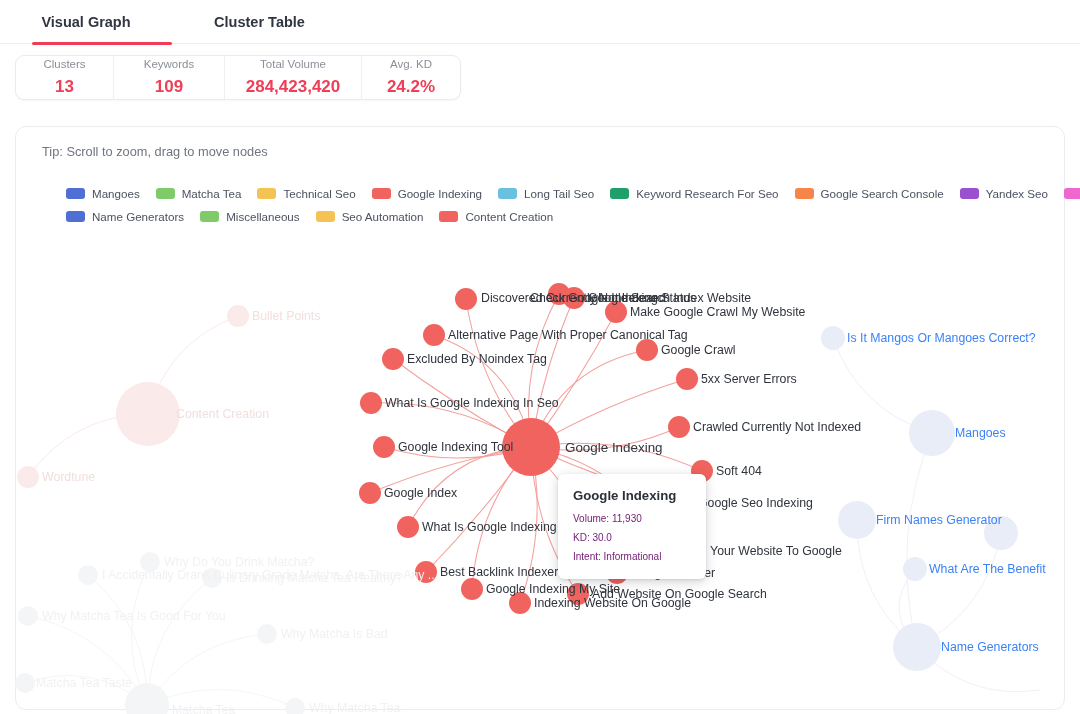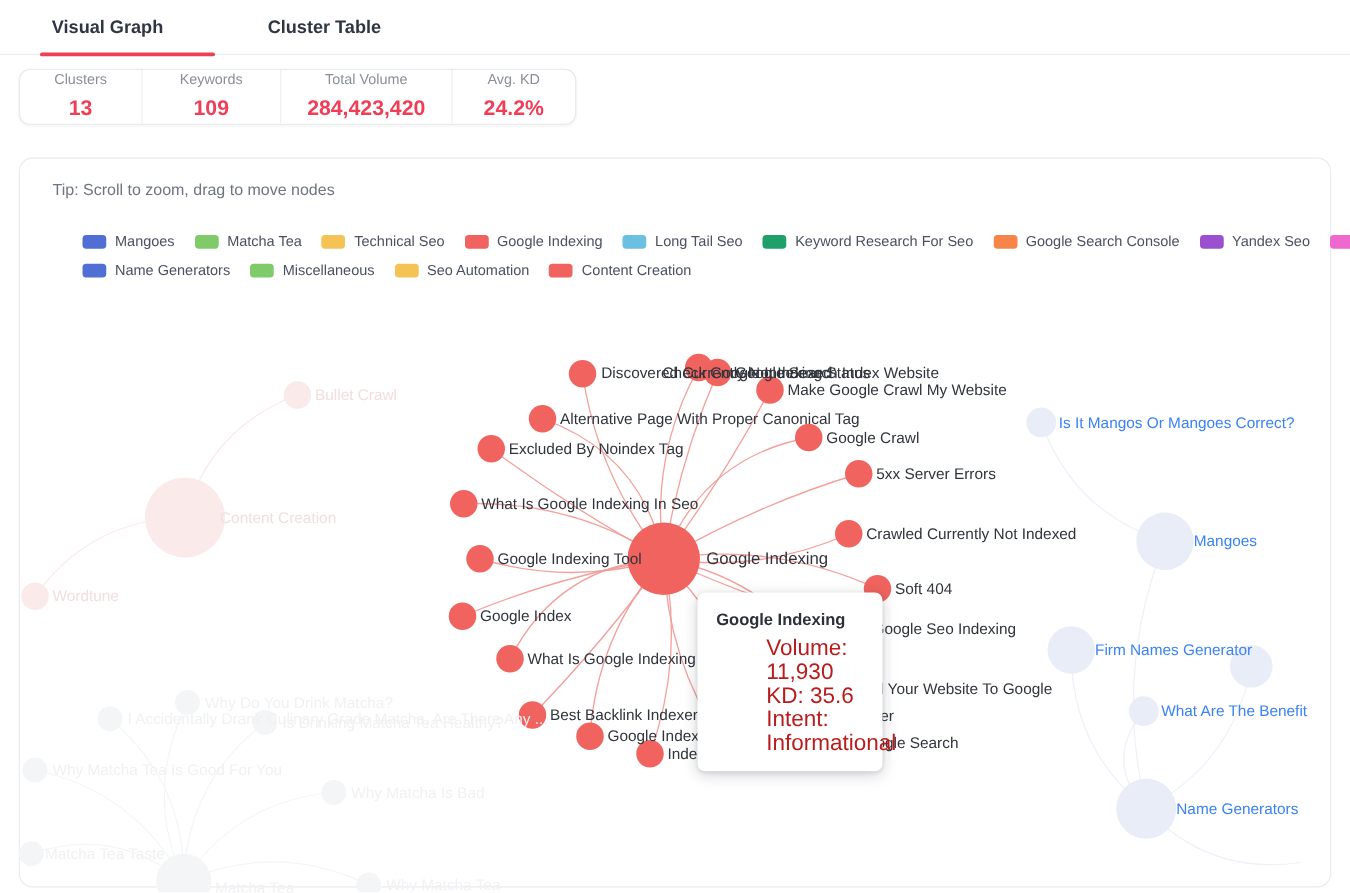--- a/index.html
+++ b/index.html
@@ -117,21 +117,21 @@
   .tooltip {
     position: absolute;
     left: 558px; top: 474px;
     width: 148px;
     background: #ffffff;
     border-radius: 6px;
     box-shadow: 0 3px 12px rgba(16,24,40,0.18), 0 1px 3px rgba(16,24,40,0.10);
     padding: 14px 15px 13px 15px;
   }
   .tt-title { font-size: 13.2px; font-weight: bold; color: #2b3039; margin-bottom: 6px; }
-  .tt-row { font-size: 18px; color: #b91c1c; line-height: 19px; margin-left: 40px; }
+  .tt-row { font-size: 10px; color: #701a75; line-height: 19px; }
 </style>
 </head>
 <body>
 
 <div class="app">
 
   <div class="tabs">
     <div class="tab t1 active">
       <span>Visual Graph</span>
     </div>
@@ -292,21 +292,21 @@
         <circle cx="684" cy="503" r="11" fill="#f0635e"></circle>
         <circle cx="408" cy="527" r="11" fill="#f0635e"></circle>
         <circle cx="671" cy="551" r="11" fill="#f0635e"></circle>
         <circle cx="426" cy="572" r="11" fill="#f0635e"></circle>
         <circle cx="617" cy="573" r="11" fill="#f0635e"></circle>
         <circle cx="472" cy="589" r="11" fill="#f0635e"></circle>
         <circle cx="578" cy="594" r="11" fill="#f0635e"></circle>
         <circle cx="520" cy="603" r="11" fill="#f0635e"></circle>
         <circle cx="531" cy="447" r="29" fill="#f0635e"></circle>
       </svg>
-      <div class="nodelabel dim-red" style="left: 252px; top: 316px;">Bullet Crawl</div>
+      <div class="nodelabel dim-red" style="left: 252px; top: 316px;">Bullet Points</div>
       <div class="nodelabel dim-red" style="left: 176px; top: 414px;">Content Creation</div>
       <div class="nodelabel dim-red" style="left: 42px; top: 477px;">Wordtune</div>
       <div class="nodelabel dim-blue" style="left: 847px; top: 338px;">Is It Mangos Or Mangoes Correct?</div>
       <div class="nodelabel dim-blue" style="left: 955px; top: 433px;">Mangoes</div>
       <div class="nodelabel dim-blue" style="left: 876px; top: 520px;">Firm Names Generator</div>
       <div class="nodelabel dim-blue" style="left: 1081px; top: 533px;">Na</div>
       <div class="nodelabel dim-blue" style="left: 929px; top: 569px;">What Are The Benefit</div>
       <div class="nodelabel dim-blue" style="left: 941px; top: 647px;">Name Generators</div>
       <div class="nodelabel dim-grey" style="left: 164px; top: 562px;">Why Do You Drink Matcha?</div>
       <div class="nodelabel dim-grey" style="left: 102px; top: 575px;">I Accidentally Drank Culinary Grade Matcha, Are There Any ...</div>
@@ -336,17 +336,17 @@
       <div class="nodelabel" style="left: 631px; top: 573px;">Google Indexer</div>
       <div class="nodelabel" style="left: 486px; top: 589px;">Google Indexing My Site</div>
       <div class="nodelabel" style="left: 592px; top: 594px;">Add Website On Google Search</div>
       <div class="nodelabel" style="left: 534px; top: 603px;">Indexing Website On Google</div>
       <div class="nodelabel big" style="left: 565px; top: 447px;">Google Indexing</div>
     </div>
 
   <div class="tooltip" style="z-index: 50;">
     <div class="tt-title">Google Indexing</div>
     <div class="tt-row">Volume: 11,930</div>
-    <div class="tt-row">KD: 35.6</div>
+    <div class="tt-row">KD: 30.0</div>
     <div class="tt-row">Intent: Informational</div>
   </div>
 
 </div>
 
 </body></html>

